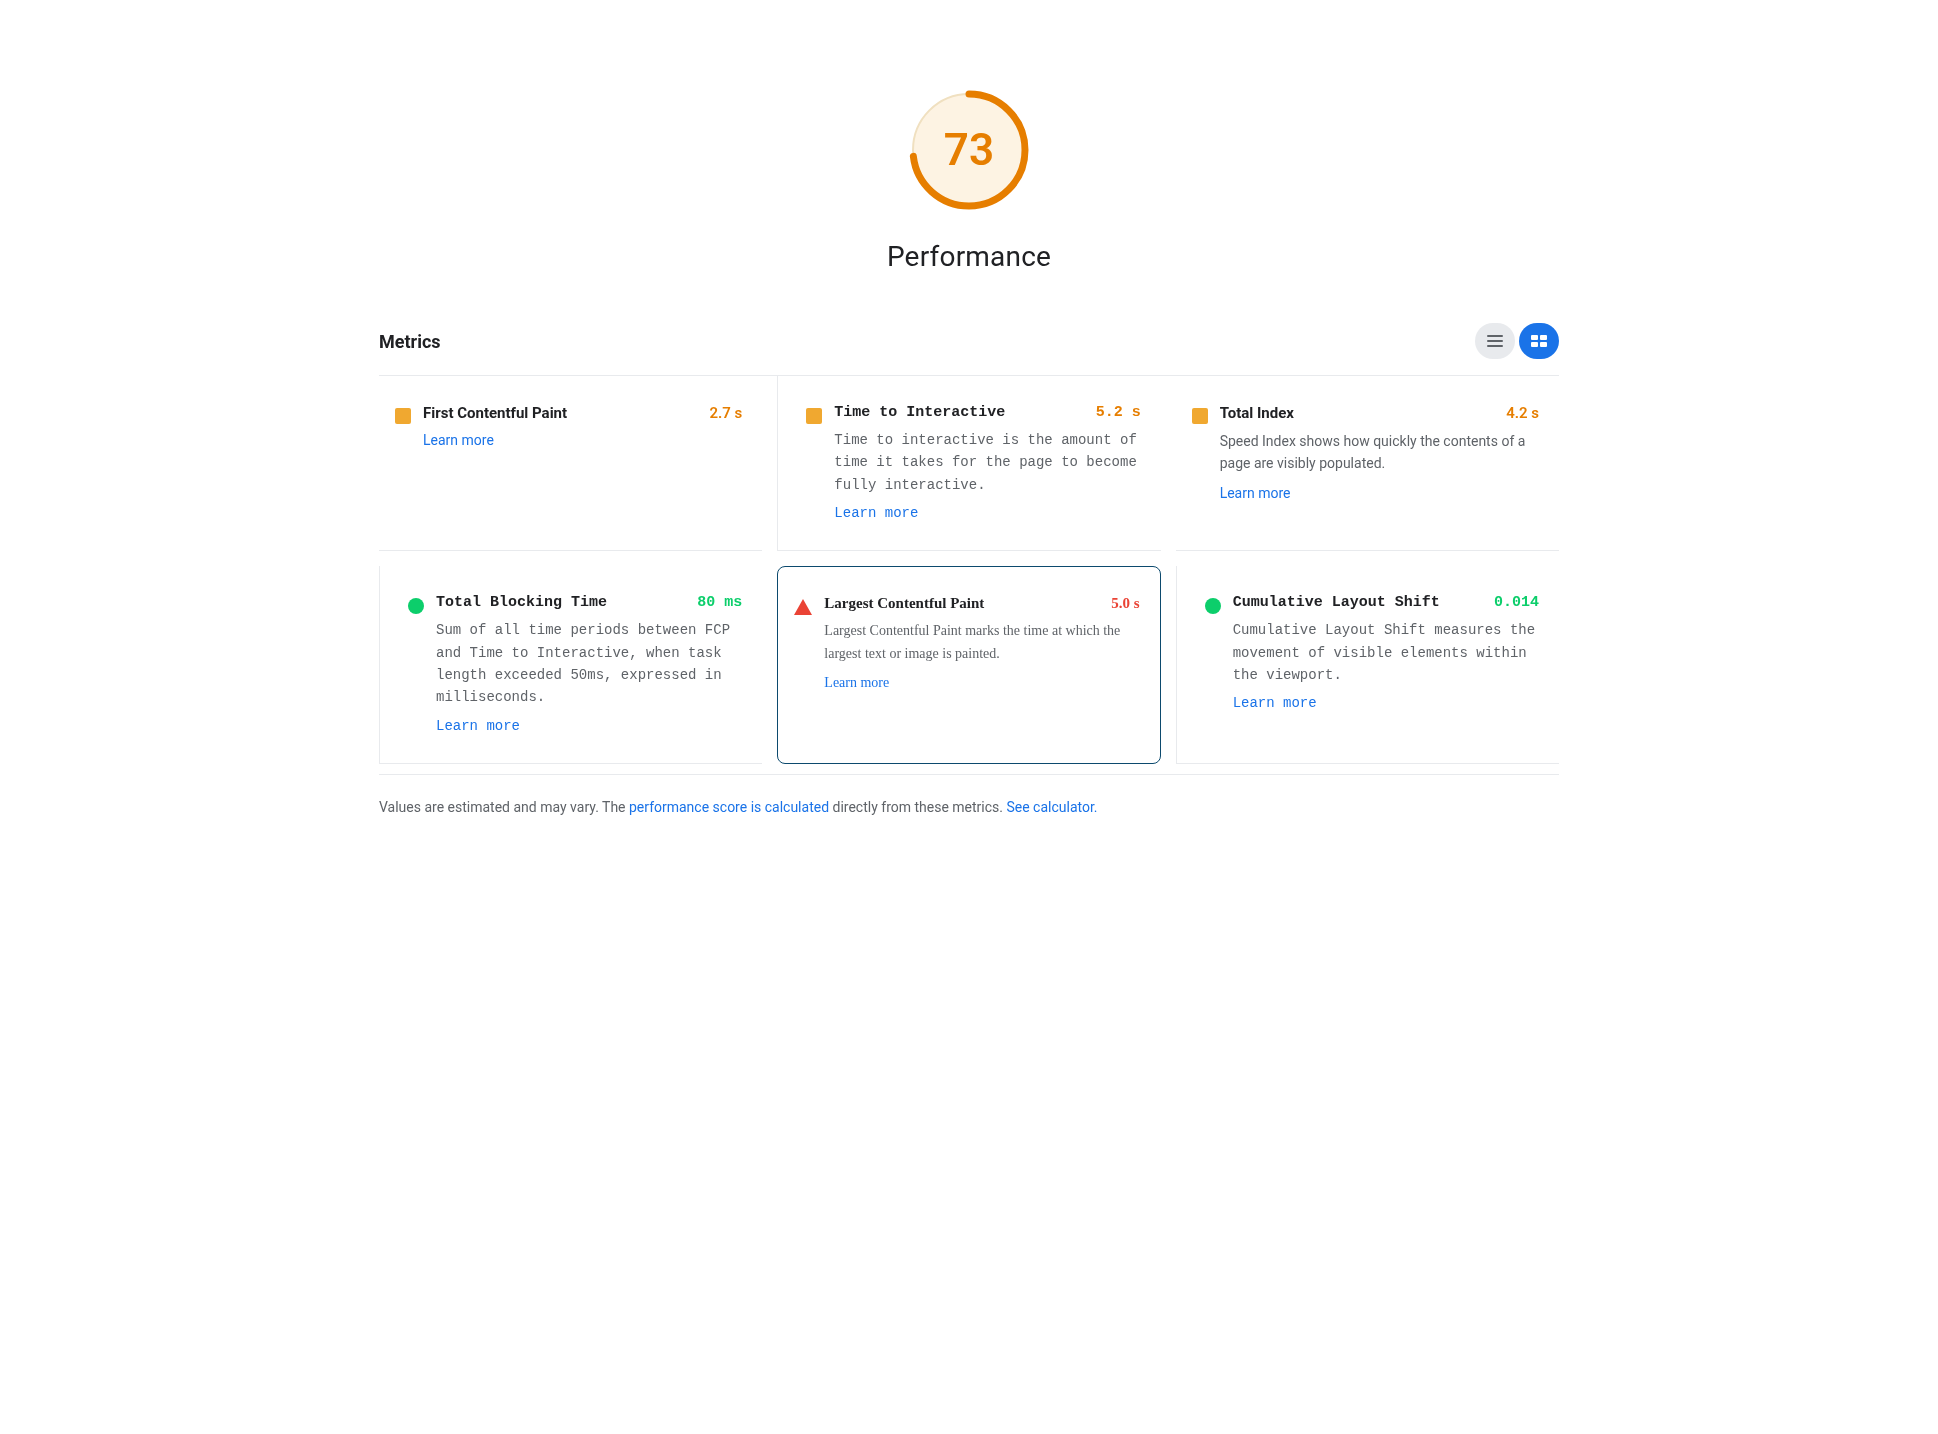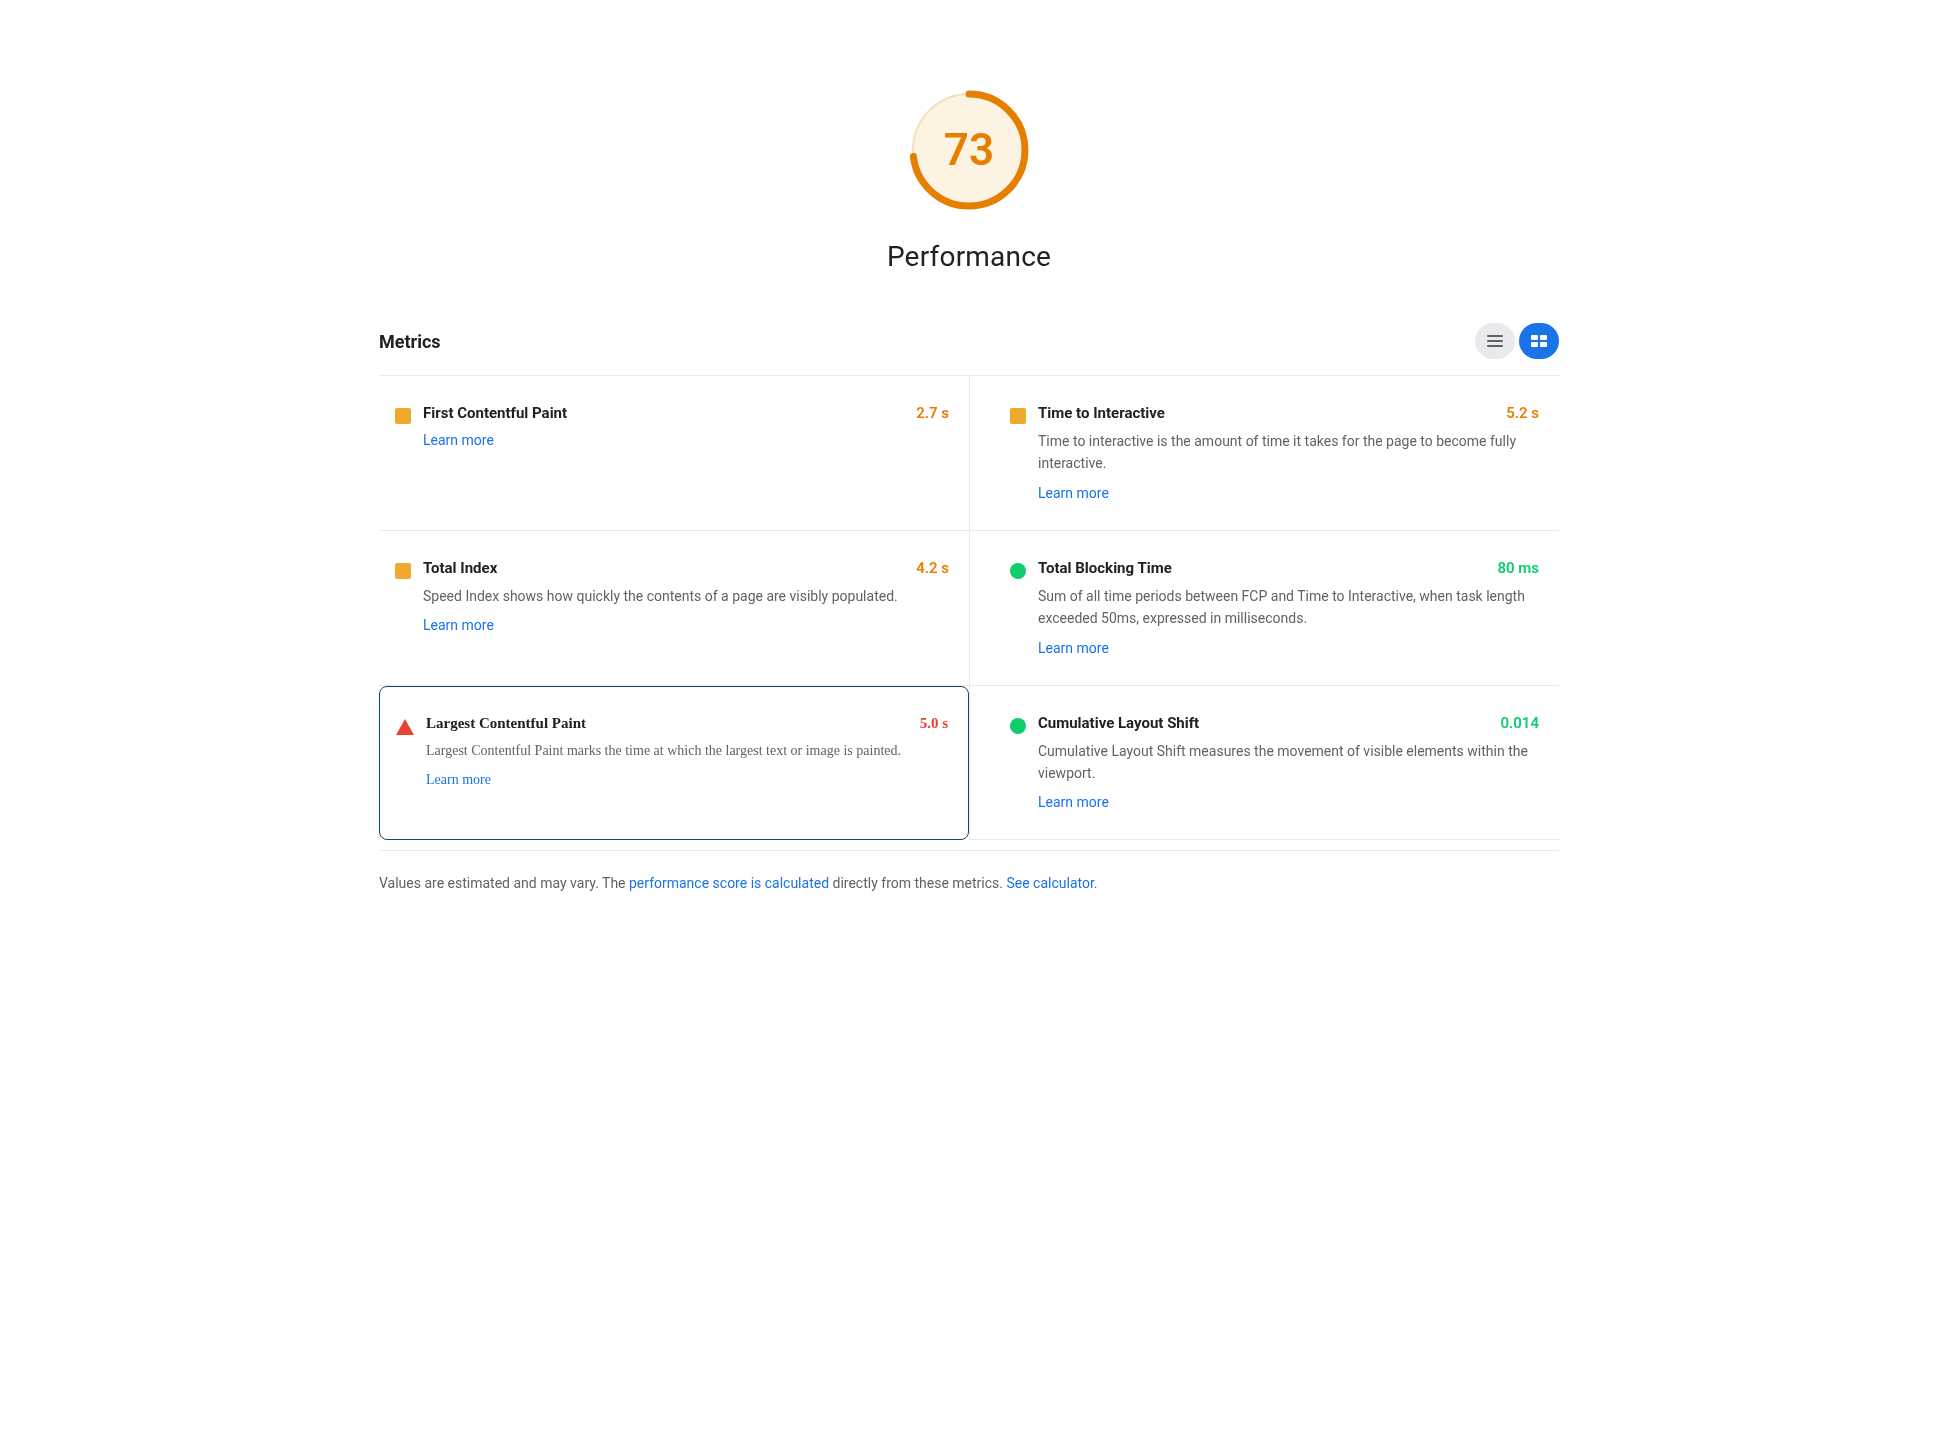--- a/index.html
+++ b/index.html
@@ -89,41 +89,42 @@
     }
 
     .toggle-btn.active {
       background: #1a73e8;
       color: #fff;
     }
 
     
     .metrics-grid {
       display: grid;
-      grid-template-columns: 1fr 1fr;
-      gap: 0;
+      grid-template-columns: 1fr 1fr 1fr;
+      gap: 15px;
     }
 
     .metric-item {
       padding: 28px 20px 28px 16px;
       border-bottom: 1px solid #e8eaed;
       display: flex;
       gap: 12px;
       position: relative;
     }
 
     .metric-item.highlighted {
       border: 1px solid #0c4a6e;
       border-radius: 8px;
       font-family: Liberation Serif, serif;
     }
 
     .metric-item.right-col {
-      padding-left: 40px;
+      padding-left: 28px;
       border-left: 1px solid #e8eaed;
+      font-family: Liberation Mono, monospace;
     }
 
     .metric-icon {
       margin-top: 3px;
       flex-shrink: 0;
     }
 
     .metric-icon.square-orange {
       width: 16px;
       height: 16px;

